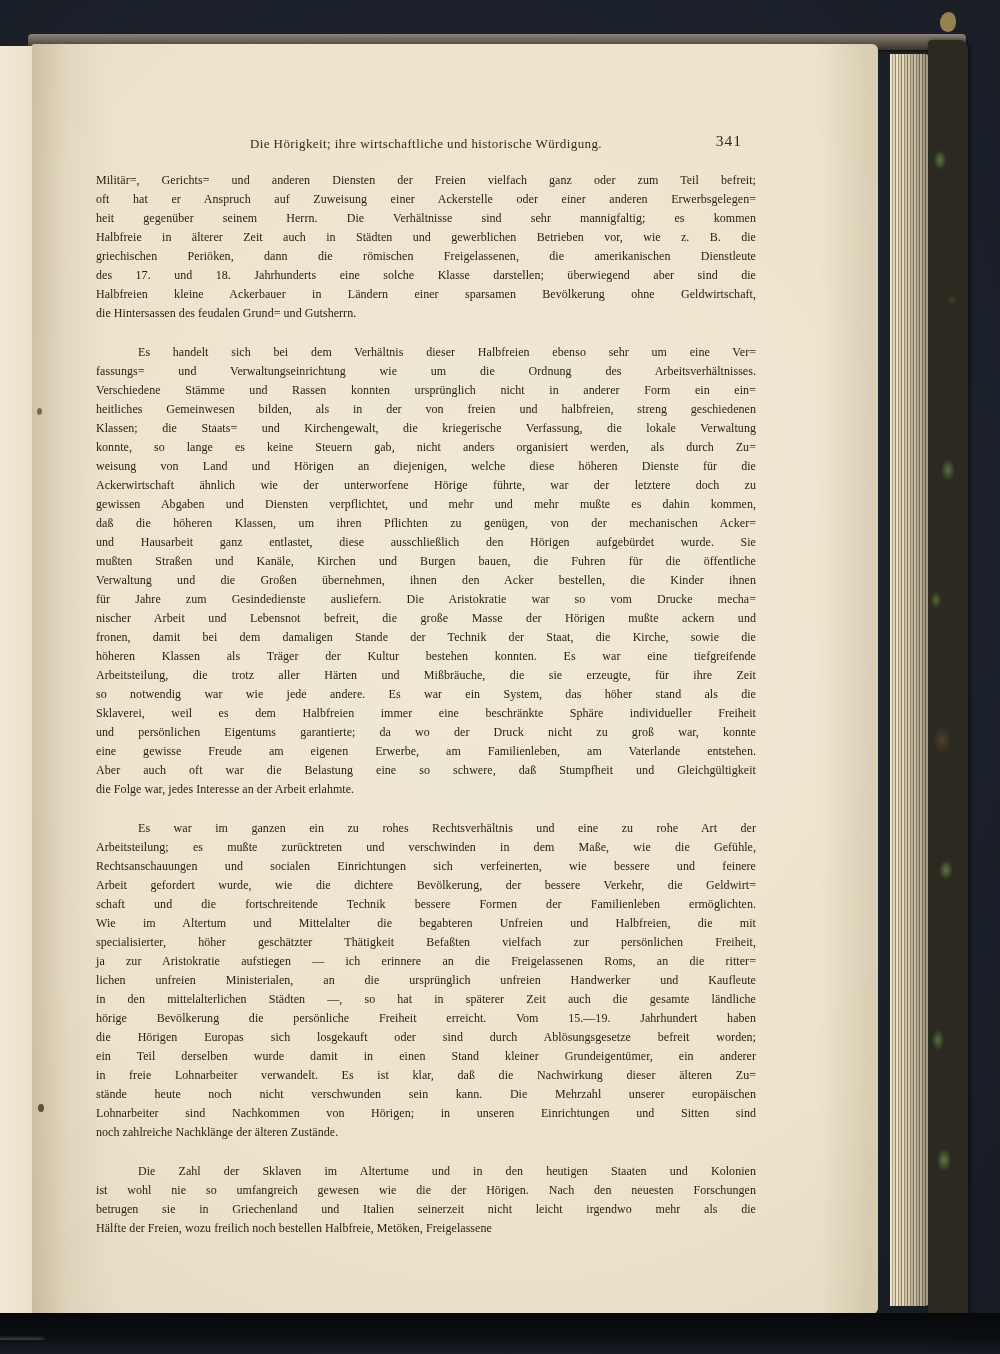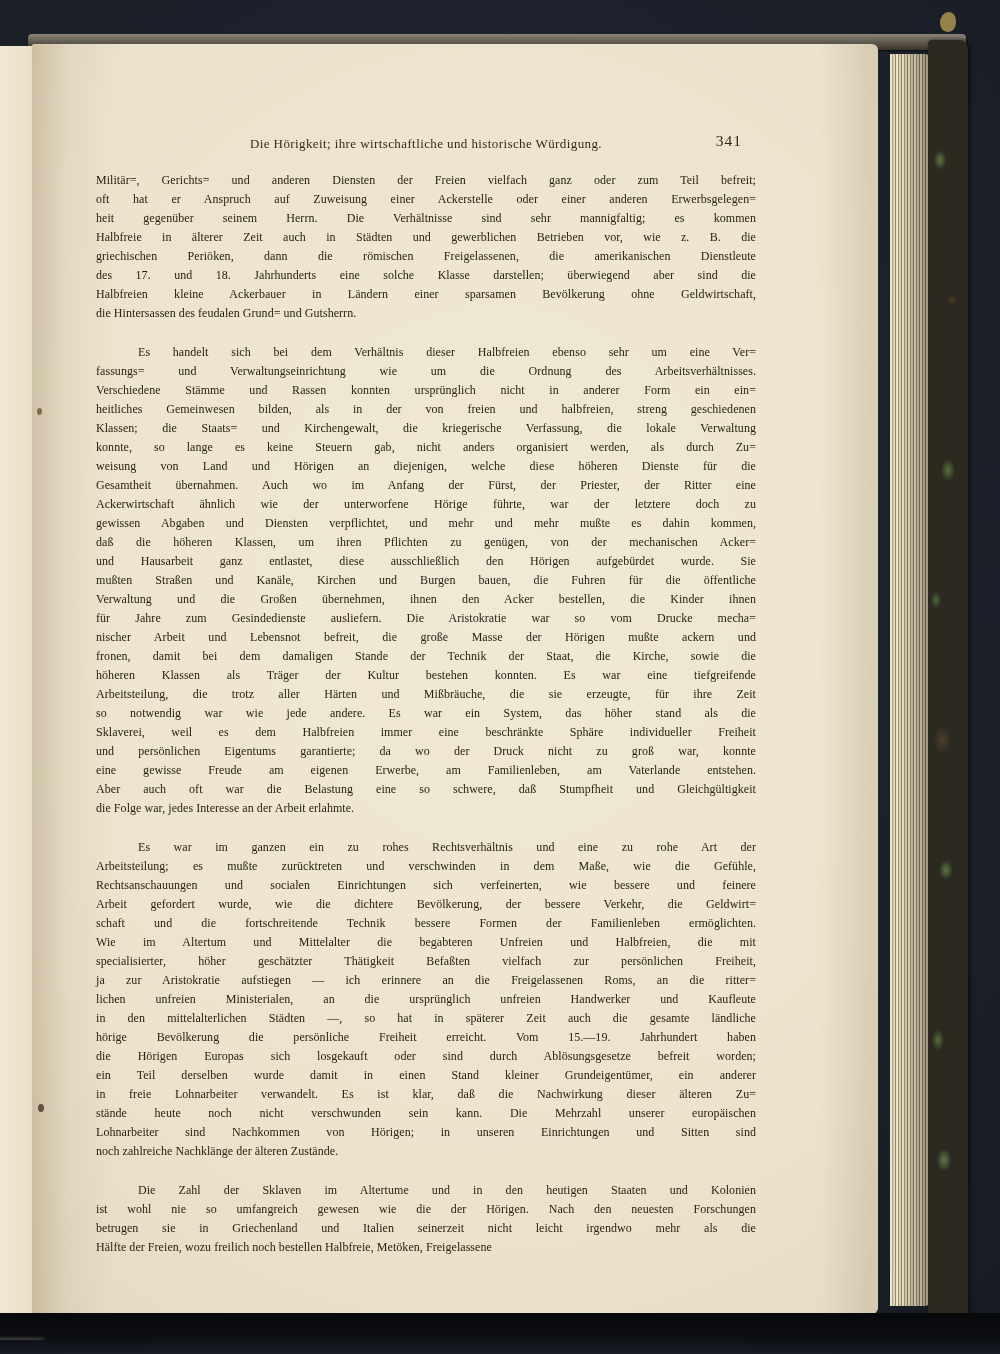--- a/index.html
+++ b/index.html
@@ -94,21 +94,20 @@
         <div class="line">des 17. und 18. Jahrhunderts eine solche Klasse darstellen; überwiegend aber sind die</div>
         <div class="line">Halbfreien kleine Ackerbauer in Ländern einer sparsamen Bevölkerung ohne Geldwirtschaft,</div>
         <div class="line last">die Hintersassen des feudalen Grund= und Gutsherrn.</div>
         <div class="line indent">Es handelt sich bei dem Verhältnis dieser Halbfreien ebenso sehr um eine Ver=</div>
         <div class="line">fassungs= und Verwaltungseinrichtung wie um die Ordnung des Arbeitsverhältnisses.</div>
         <div class="line">Verschiedene Stämme und Rassen konnten ursprünglich nicht in anderer Form ein ein=</div>
         <div class="line">heitliches Gemeinwesen bilden, als in der von freien und halbfreien, streng geschiedenen</div>
         <div class="line">Klassen; die Staats= und Kirchengewalt, die kriegerische Verfassung, die lokale Verwaltung</div>
         <div class="line">konnte, so lange es keine Steuern gab, nicht anders organisiert werden, als durch Zu=</div>
         <div class="line">weisung von Land und Hörigen an diejenigen, welche diese höheren Dienste für die</div>
-        <div class="line">Gesamtheit übernahmen.  Auch wo im Anfang der Fürst, der Priester, der Ritter eine</div>
         <div class="line">Ackerwirtschaft ähnlich wie der unterworfene Hörige führte, war der letztere doch zu</div>
         <div class="line">gewissen Abgaben und Diensten verpflichtet, und mehr und mehr mußte es dahin kommen,</div>
         <div class="line">daß die höheren Klassen, um ihren Pflichten zu genügen, von der mechanischen Acker=</div>
         <div class="line">und Hausarbeit ganz entlastet, diese ausschließlich den Hörigen aufgebürdet wurde.  Sie</div>
         <div class="line">mußten Straßen und Kanäle, Kirchen und Burgen bauen, die Fuhren für die öffentliche</div>
         <div class="line">Verwaltung und die Großen übernehmen, ihnen den Acker bestellen, die Kinder ihnen</div>
         <div class="line">für Jahre zum Gesindedienste ausliefern.  Die Aristokratie war so vom Drucke mecha=</div>
         <div class="line">nischer Arbeit und Lebensnot befreit, die große Masse der Hörigen mußte ackern und</div>
         <div class="line">fronen, damit bei dem damaligen Stande der Technik der Staat, die Kirche, sowie die</div>
         <div class="line">höheren Klassen als Träger der Kultur bestehen konnten.  Es war eine tiefgreifende</div>

